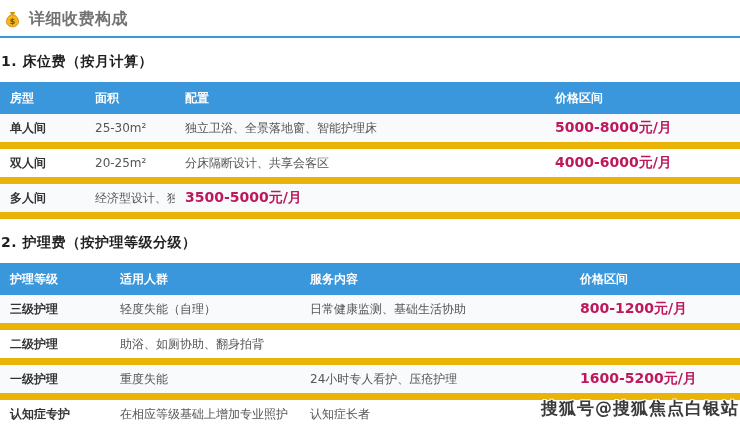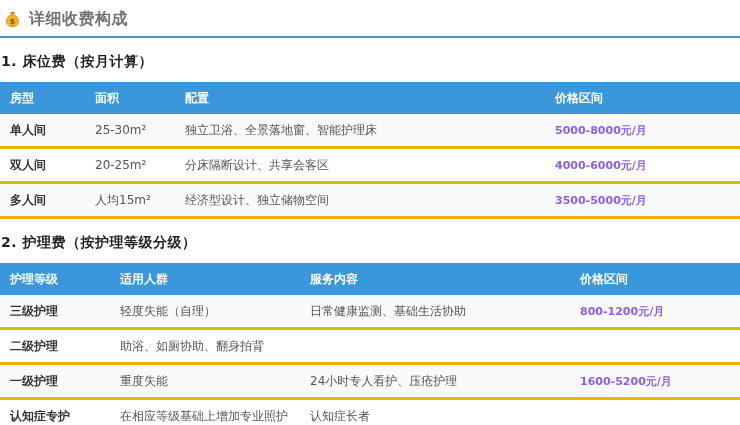--- a/index.html
+++ b/index.html
@@ -13,25 +13,25 @@
   .accent-rule { height:2px; background:#3a97db; margin-top:5px; width:740px; }
 
   .section-heading { font-size:14px; font-weight:bold; color:#1f1f1f; margin:15px 0 11px 1px; letter-spacing:0.5px; }
 
   .fee-table { width:740px; }
   .tr { display:grid; align-items:center; }
   .t1 .tr { grid-template-columns:85px 90px 370px 1fr; }
   .t2 .tr { grid-template-columns:110px 190px 270px 1fr; }
   .thead { background:#3a97db; height:32px; }
   .thead .td { color:#fff; font-weight:bold; font-size:12px; }
-  .trow { height:35px; background:#fff; border-bottom:3px solid #eab308; }
+  .trow { height:35px; background:#fff; border-bottom:7px solid #eab308; }
   .trow.stripe { background:#f9fafb; }
   .td { padding-left:10px; font-size:12px; color:#555; white-space:nowrap; overflow:hidden; }
   .td.c1 { color:#333; font-weight:bold; }
-  .td.price { color:#8b5cf6; font-weight:bold; font-size:11px; }
+  .td.price { color:#be185d; font-weight:bold; font-size:14px; }
 
   .watermark { position:absolute; right:1px; bottom:5px; font-size:17px; font-weight:bold;
     color:#3a3a3a; letter-spacing:1px; white-space:nowrap;
     text-shadow:-1px -1px 0 #fff, 1px -1px 0 #fff, -1px 1px 0 #fff, 1px 1px 0 #fff; }
 </style>
 </head>
 <body>
 
 <div class="page">
 
@@ -61,21 +61,20 @@
       <div class="td price">5000-8000元/月</div>
     </div>
     <div class="tr trow">
       <div class="td c1">双人间</div>
       <div class="td">20-25m²</div>
       <div class="td">分床隔断设计、共享会客区</div>
       <div class="td price">4000-6000元/月</div>
     </div>
     <div class="tr trow stripe">
       <div class="td c1">多人间</div>
-      <div class="td">人均15m²</div>
       <div class="td">经济型设计、独立储物空间</div>
       <div class="td price">3500-5000元/月</div>
     </div>
   </div>
 
   <div class="section-heading">2. 护理费（按护理等级分级）</div>
 
   <div class="fee-table t2">
     <div class="tr thead">
       <div class="td">护理等级</div>
@@ -100,13 +99,14 @@
       <div class="td price">1600-5200元/月</div>
     </div>
     <div class="tr trow">
       <div class="td c1">认知症专护</div>
       <div class="td">在相应等级基础上增加专业照护</div>
       <div class="td">认知症长者</div>
       <div class="td price"></div>
     </div>
   </div>
 
+  <div class="watermark">搜狐号@搜狐焦点白银站</div>
 </div>
 
 </body></html>

